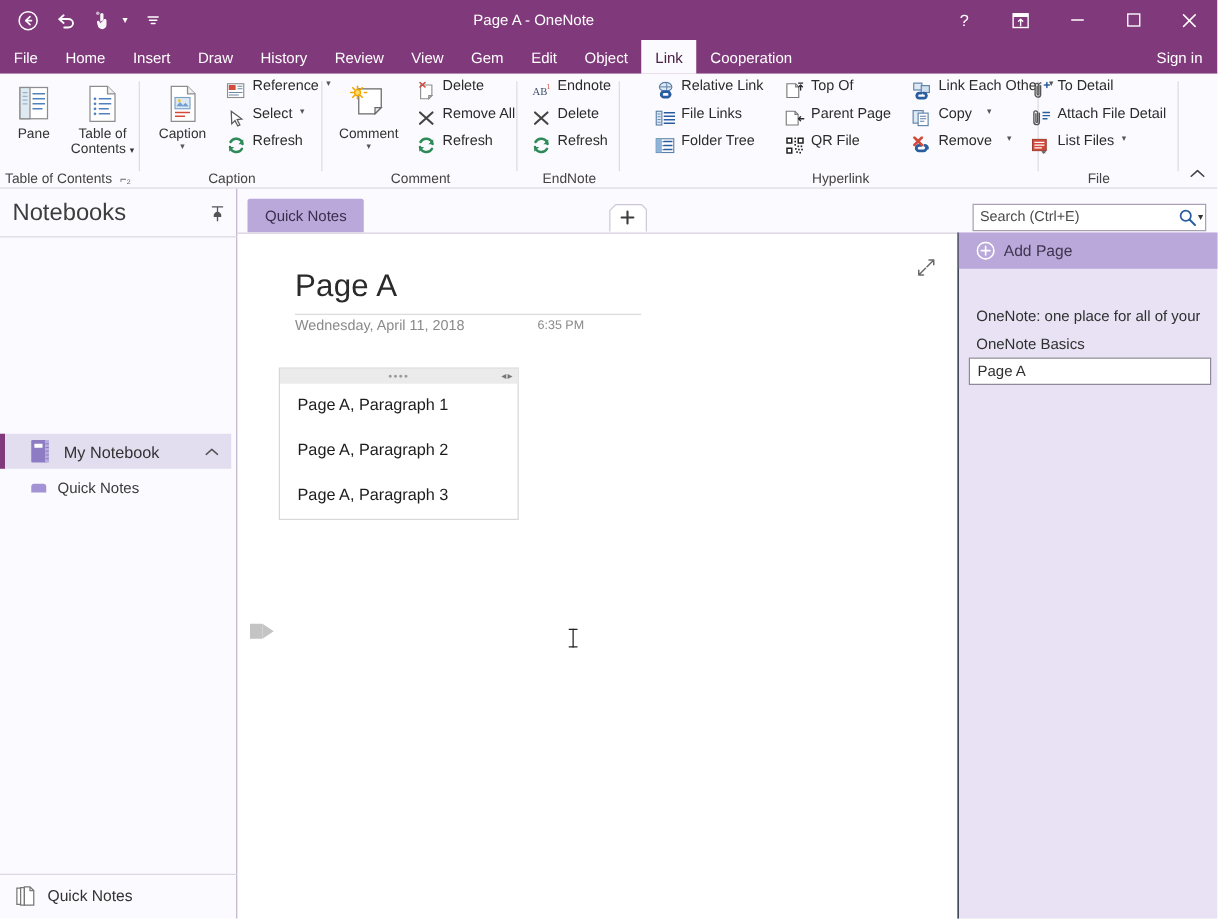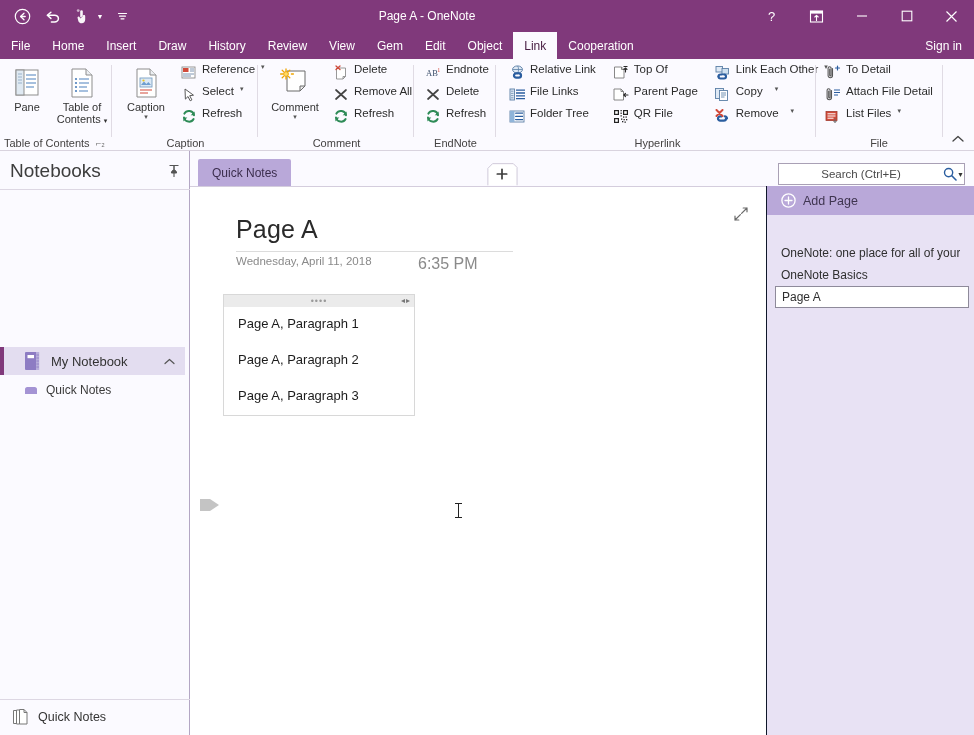--- a/index.html
+++ b/index.html
@@ -137,21 +137,21 @@
     display: flex; align-items: center; justify-content: center;
     cursor: pointer; color: #4a4a4a; font-size: 14px;
   }
   .search-wrap {
     position: absolute; top: 163px; right: 9px; width: 187px; height: 22px;
     background: #ffffff; border: 1px solid #a9a0b5; display: flex; align-items: center;
   }
   .search-input {
     flex: 1; border: none; outline: none; background: transparent;
     font-family: "Liberation Sans", sans-serif; font-size: 11.5px;
-    color: #333; padding: 0 5px; text-align: center;
+    color: #333; padding: 0 5px;
   }
   .search-input::placeholder { color: #4a4a4a; }
   .search-icon { width: 20px; display: flex; align-items: center; justify-content: center; cursor: pointer; }
   .search-caret { width: 13px; font-size: 7px; color: #333; display: flex; align-items: center; justify-content: center; cursor: pointer; }
 
   
   .canvas {
     position: absolute; top: 186px; left: 190px; width: 576px; height: 549px;
     background: #ffffff; border-top: 1px solid #d4cddd;
   }
@@ -162,21 +162,21 @@
     position: absolute; top: 28px; left: 46px; font-size: 25px; color: #2a2a2a;
     font-weight: normal; letter-spacing: 0.2px;
   }
   .title-rule {
     position: absolute; top: 64px; left: 46px; width: 277px; height: 1px; background: #dcdcdc;
   }
   .page-date {
     position: absolute; top: 68px; left: 46px; font-size: 11.5px; color: #8a8a8a;
   }
   .page-time {
-    position: absolute; top: 68px; left: 228px; font-size: 16px; color: #8a8a8a;
+    position: absolute; top: 68px; left: 240px; font-size: 10px; color: #8a8a8a;
   }
   .note-container {
     position: absolute; top: 107px; left: 33px; width: 192px; height: 122px;
     border: 1px solid #d8d8d8; background: #ffffff;
   }
   .note-handle {
     position: absolute; top: 0; left: 0; width: 100%; height: 12px;
     background: #ebebeb; display: flex; align-items: center; justify-content: center;
   }
   .note-dots { font-size: 9px; color: #9a9a9a; letter-spacing: 1px; line-height: 6px; }
@@ -496,21 +496,21 @@
                 </svg>
             </span>
             <span class="lbl">Refresh</span>
           </div>
         </div>
       </div>
       <div class="rgroup-label">EndNote</div>
       <div class="rgroup-sep" style="right:0;"></div>
     </div>
 
-    <div class="rgroup" style="left:499px; width:317px;border-radius:22px;">
+    <div class="rgroup" style="left:514px; width:317px;border-radius:22px;">
       <div class="rg-body" style="left:6px;">
         <div class="smallcol">
           <div class="smallbtn">
             <span class="ico">
               <svg width="17" height="15" viewBox="0 0 17 15">
                   <ellipse cx="8.5" cy="4.5" rx="5" ry="3.6" fill="#dfe9f5" stroke="#5b7fa6" stroke-width="0.9"></ellipse>
                   <path d="M3.6 4.5h9.8M8.5 1c1.4 1.2 1.4 5.8 0 7" fill="none" stroke="#5b7fa6" stroke-width="0.8"></path>
                   <path d="M5 10.5a2.2 2.2 0 0 1 2.2-2.2h1.6" fill="none" stroke="#2a5d9f" stroke-width="2.2" stroke-linecap="round"></path>
                   <path d="M12 10.5a2.2 2.2 0 0 0-2.2-2.2" fill="none" stroke="#2a5d9f" stroke-width="2.2" stroke-linecap="round"></path>
                   <path d="M5 10.5a2.2 2.2 0 0 0 2.2 2.2h2.6a2.2 2.2 0 0 0 2.2-2.2" fill="none" stroke="#2a5d9f" stroke-width="2.2" stroke-linecap="round"></path>

